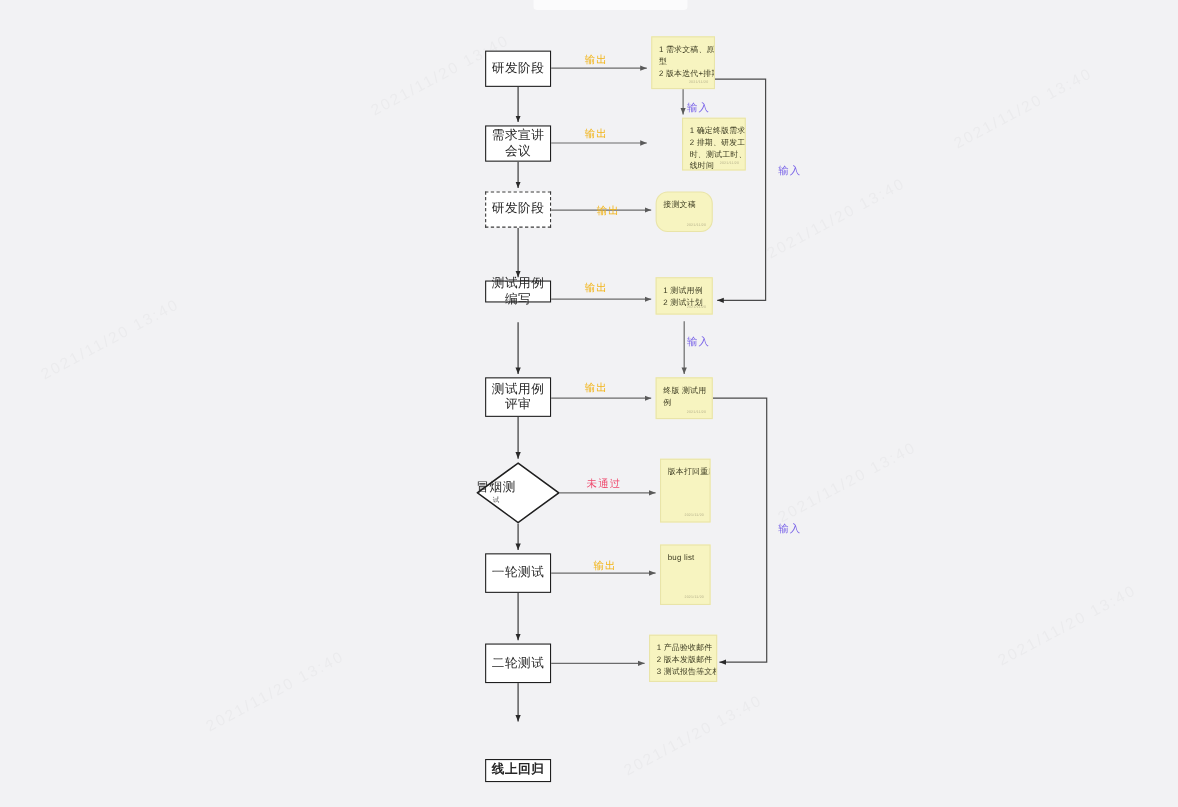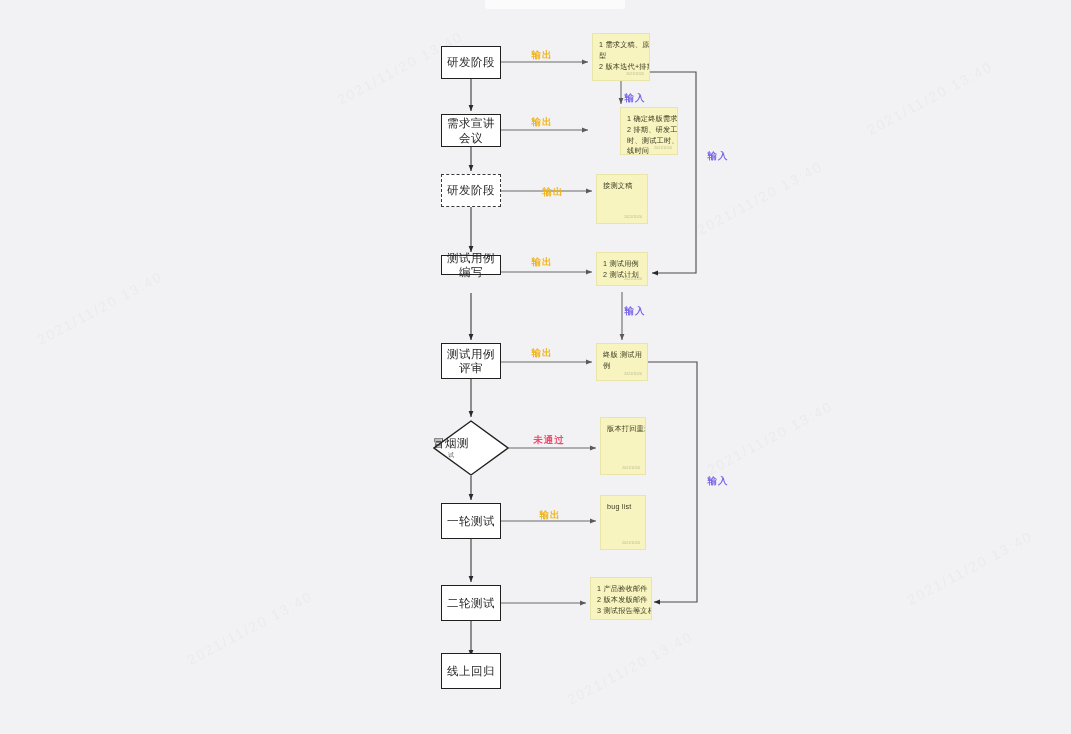--- a/index.html
+++ b/index.html
@@ -100,21 +100,21 @@
     position: absolute;
     right: 5px;
     bottom: 3px;
     font-size: 3.2px;
     color: #b5b08a;
     letter-spacing: .2px;
   }
   .edge-label {
     position: absolute;
     font-size: 9.5px;
-    font-weight: 700;
+    font-weight: 400;
     letter-spacing: 1px;
     white-space: nowrap;
     transform: translate(-50%, -50%);
   }
   .lbl-out  { color: #f2b417; }
   .lbl-in   { color: #7a64e8; }
   .lbl-fail { color: #ef4b6e; }
   .wm {
     position: absolute;
     color: rgba(120,120,130,0.055);
@@ -207,39 +207,39 @@
           <polygon points="38,1 75,28 38,55 1,28" fill="#ffffff" stroke="#1f1f1f" stroke-width="1.4"></polygon>
         </svg>
         <div class="diamond-label"><span>冒烟测</span><span class="diamond-sub">试</span></div>
       </div>
       <div class="node" style="left: 441px; top: 503px; width: 60px; height: 36px;">
         <span>一轮测试</span>
       </div>
       <div class="node" style="left: 441px; top: 585px; width: 60px; height: 36px;">
         <span>二轮测试</span>
       </div>
-      <div class="node" style="left: 441px; top: 653px; width: 60px; height: 36px;">
+      <div class="node" style="left: 441px; top: 690px; width: 60px; height: 21px; font-weight: bold;">
         <span>线上回归</span>
       </div>
     </div>
   <div id="notes">
       <div class="note" style="left: 592px; top: 33px; width: 58px; height: 48px;">
         <div class="line">1 需求文稿、原</div>
         <div class="line">型</div>
         <div class="line">2 版本迭代+排期</div>
         <div class="stamp">2021/11/20</div>
       </div>
       <div class="note" style="left: 592px; top: 107px; width: 58px; height: 48px; margin-left: 28px;">
         <div class="line">1 确定终版需求</div>
         <div class="line">2 排期、研发工</div>
         <div class="line">时、测试工时、上</div>
         <div class="line">线时间</div>
         <div class="stamp">2021/11/20</div>
       </div>
-      <div class="note" style="left: 596px; top: 174px; width: 52px; height: 50px;">
+      <div class="note" style="left: 596px; top: 174px; width: 52px; height: 37px; border-radius: 11px;">
         <div class="line">接测文稿</div>
         <div class="stamp">2021/11/20</div>
       </div>
       <div class="note" style="left: 596px; top: 252px; width: 52px; height: 34px;">
         <div class="line">1 测试用例</div>
         <div class="line">2 测试计划</div>
         <div class="stamp">2021/11/20</div>
       </div>
       <div class="note" style="left: 596px; top: 343px; width: 52px; height: 38px;">
         <div class="line">终版 测试用</div>

